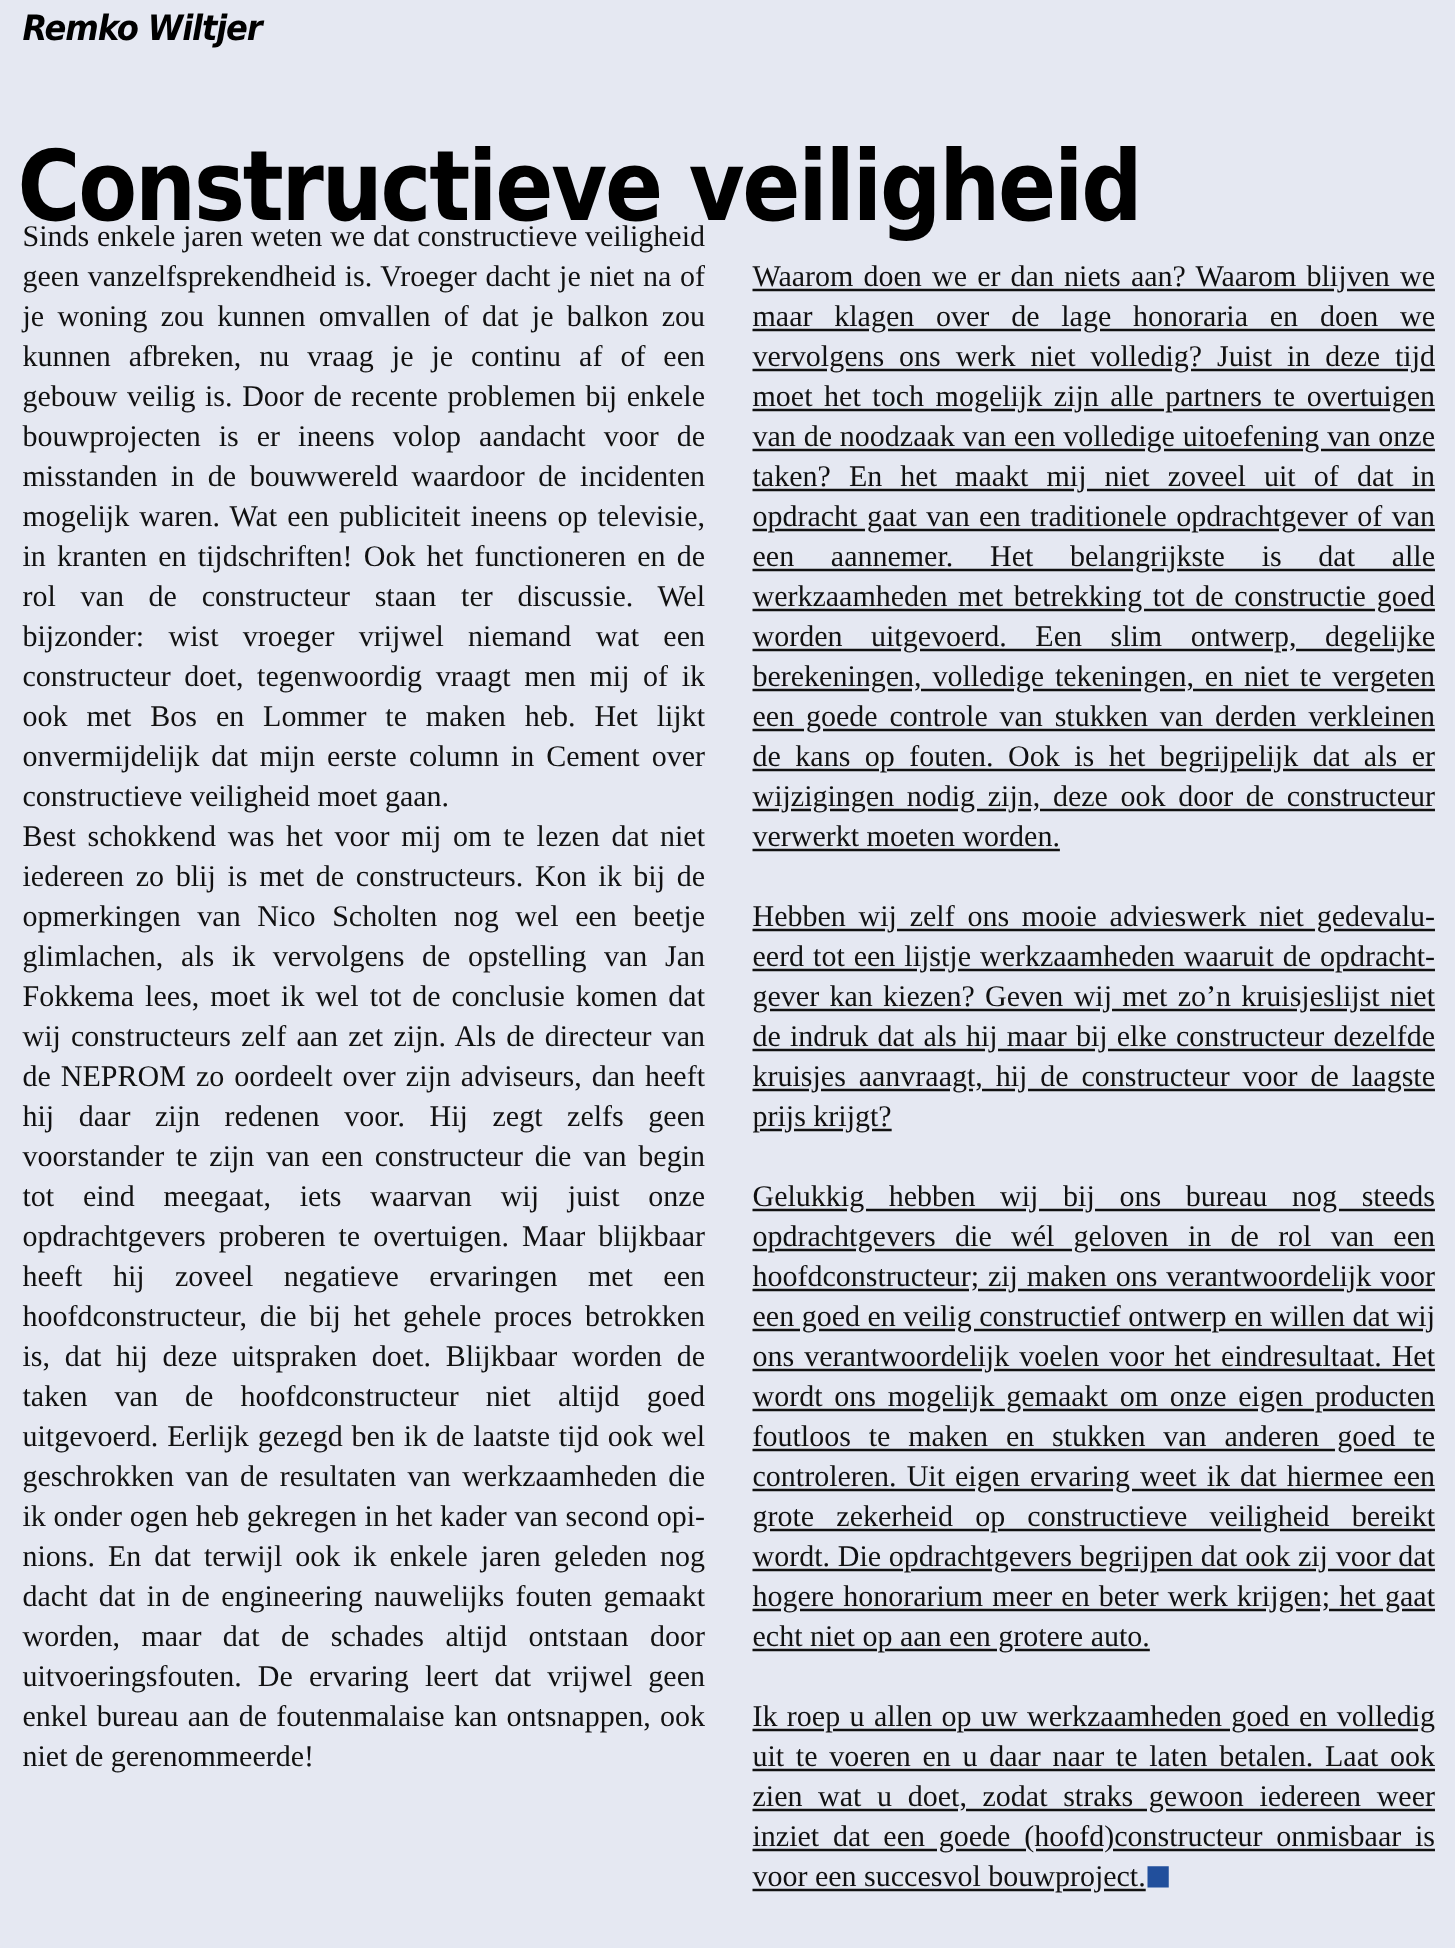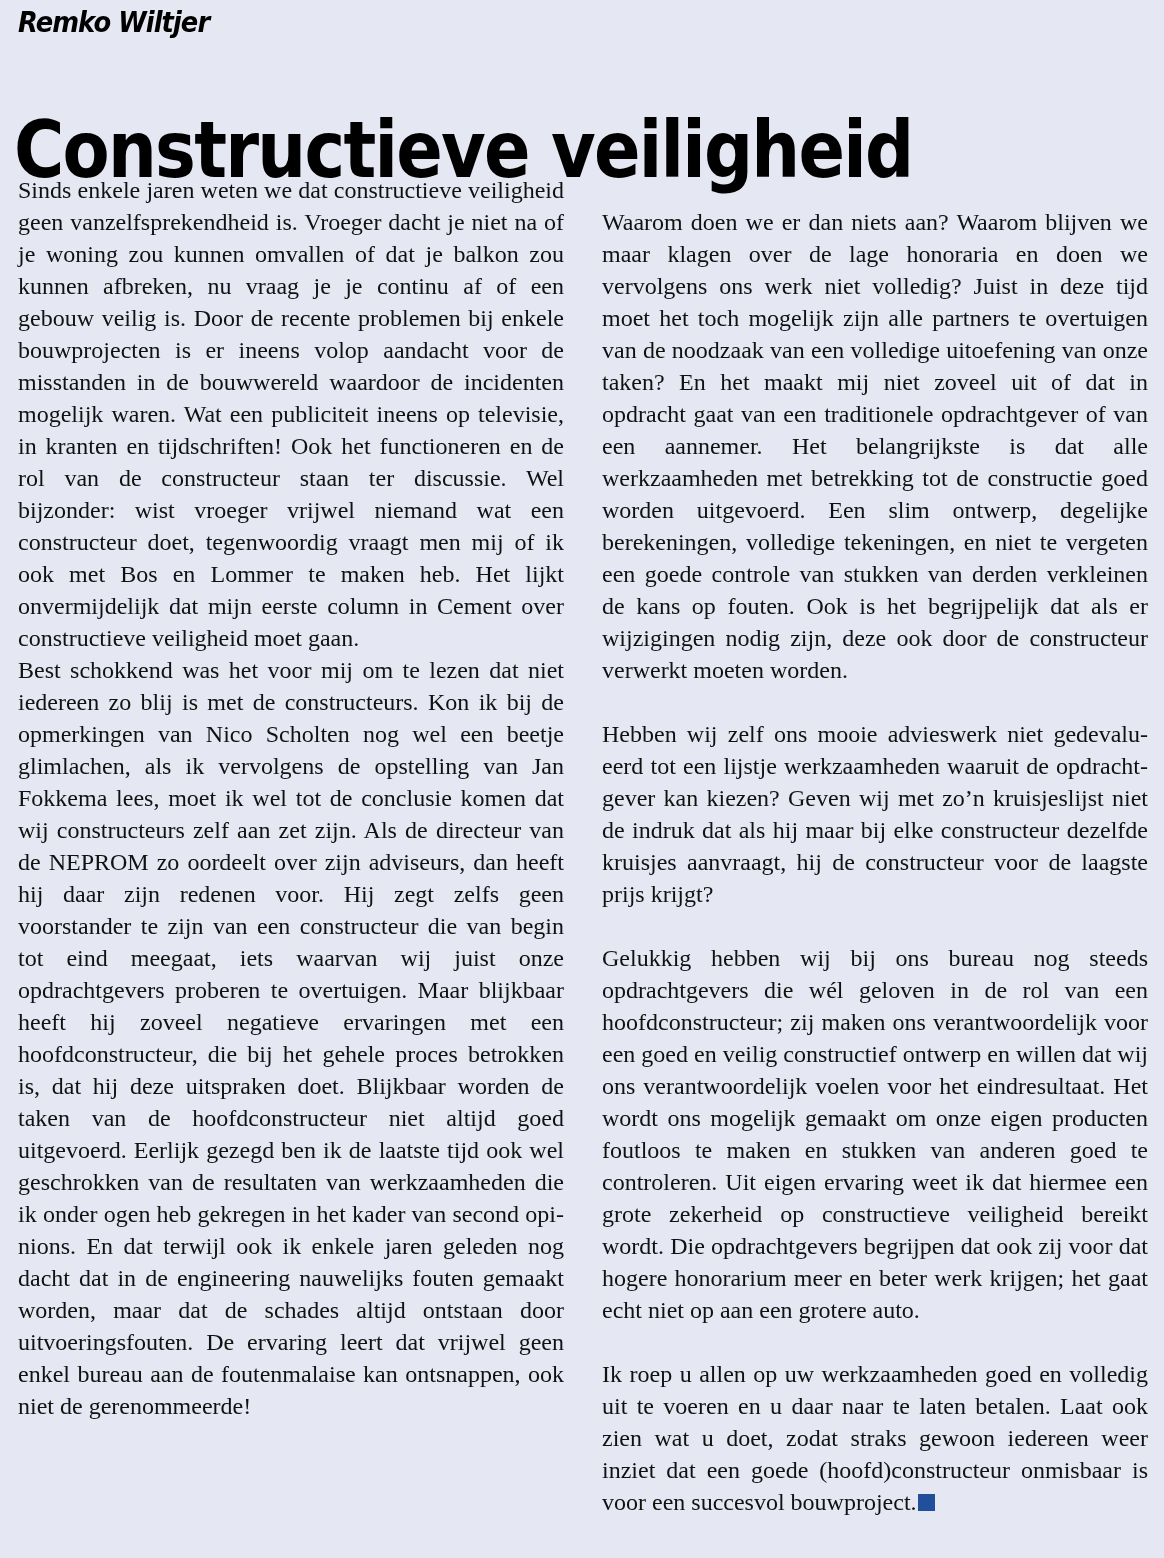--- a/index.html
+++ b/index.html
@@ -50,21 +50,21 @@
     line-height: 32px;
     text-align: justify;
     hyphens: manual;
   }
   .col-left { left: 18px; }
   .col-right { left: 602px; }
   .para {
     margin: 0;
     padding: 0;
   }
-  .para.gap-before { margin-top: 32px; }
+  .para.gap-before { margin-top: 32px; text-decoration: underline; }
   .end-mark {
     display: inline-block;
     width: 17px;
     height: 17px;
     background: #214f9c;
     vertical-align: -1px;
     margin-left: 1px;
   }
 </style>
 </head>

